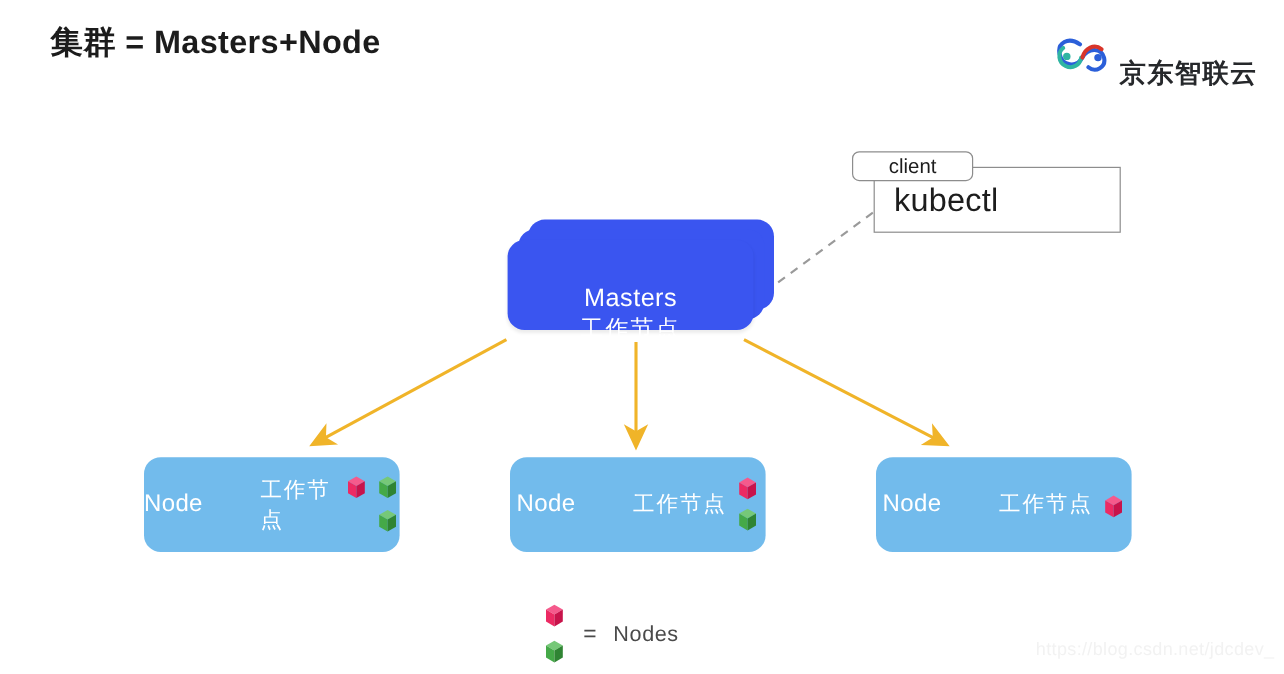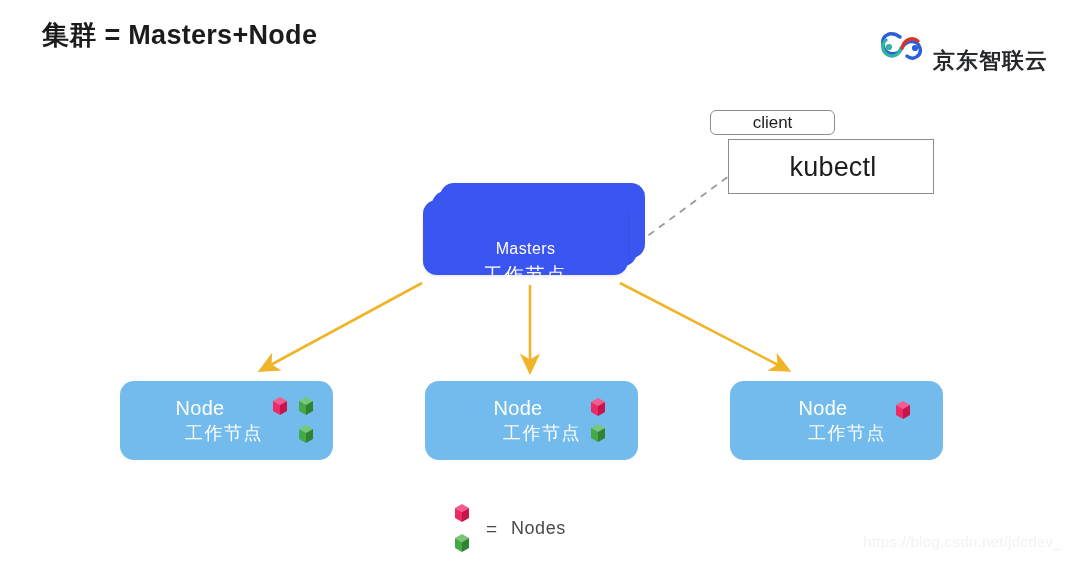--- a/index.html
+++ b/index.html
@@ -55,33 +55,33 @@
     left: 728px;
     top: 139px;
     width: 206px;
     height: 55px;
     border: 1.5px solid #8d8d8d;
     background: #ffffff;
     box-sizing: border-box;
   }
   .kubectl-label {
     position: absolute;
-    left: 4px; right: 0;
+    left: 16px; right: 0;
     top: 50%;
     transform: translateY(-50%);
-    text-align: center;
+    text-align: left;
     font-size: 27px;
     color: #1d1d1d;
     letter-spacing: 0.2px;
   }
   .client-badge {
     position: absolute;
     left: 710px;
-    top: 110px;
-    width: 125px;
+    top: 126px;
+    width: 101px;
     height: 25px;
     border: 1.5px solid #8d8d8d;
     border-radius: 6px;
     background: #ffffff;
     box-sizing: border-box;
     display: flex;
     align-items: center;
     justify-content: center;
     font-size: 17px;
     color: #1d1d1d;
@@ -119,21 +119,21 @@
     background: #3a55f0;
     display: flex;
     flex-direction: column;
     align-items: center;
     justify-content: center;
     z-index: 3;
     box-shadow: 0 2px 3px rgba(0,0,0,0.08);
   }
   .master-line1 {
     color: #ffffff;
-    font-size: 16px;
+    font-size: 21px;
     line-height: 26px;
     letter-spacing: 0.4px;
     margin-top: 48px;
   }
   .master-line2 {
     color: #ffffff;
     font-size: 19px;
     line-height: 25px;
     letter-spacing: 2px;
   }
@@ -154,21 +154,21 @@
   .node-box.n2 { left: 425px; }
   .node-box.n3 { left: 730px; }
 
   .node-inner {
     display: flex;
     align-items: center;
     gap: 7px;
   }
   .node-text {
     display: flex;
-    flex-direction: column;
+    flex-direction: row;
     align-items: center;
   }
   .node-line1 {
     color: #ffffff;
     font-size: 20px;
     line-height: 25px;
     letter-spacing: 0.3px;
   }
   .node-line2 {
     color: #ffffff;

